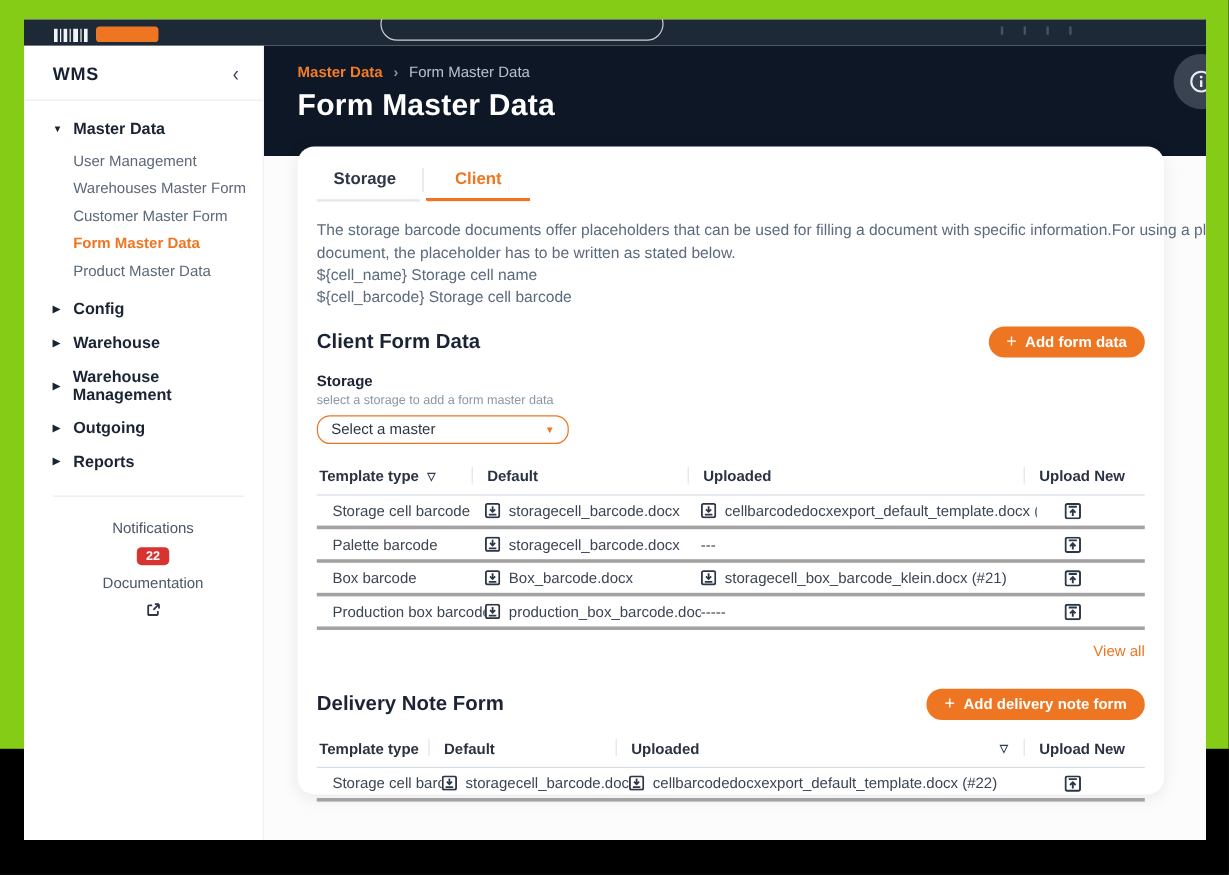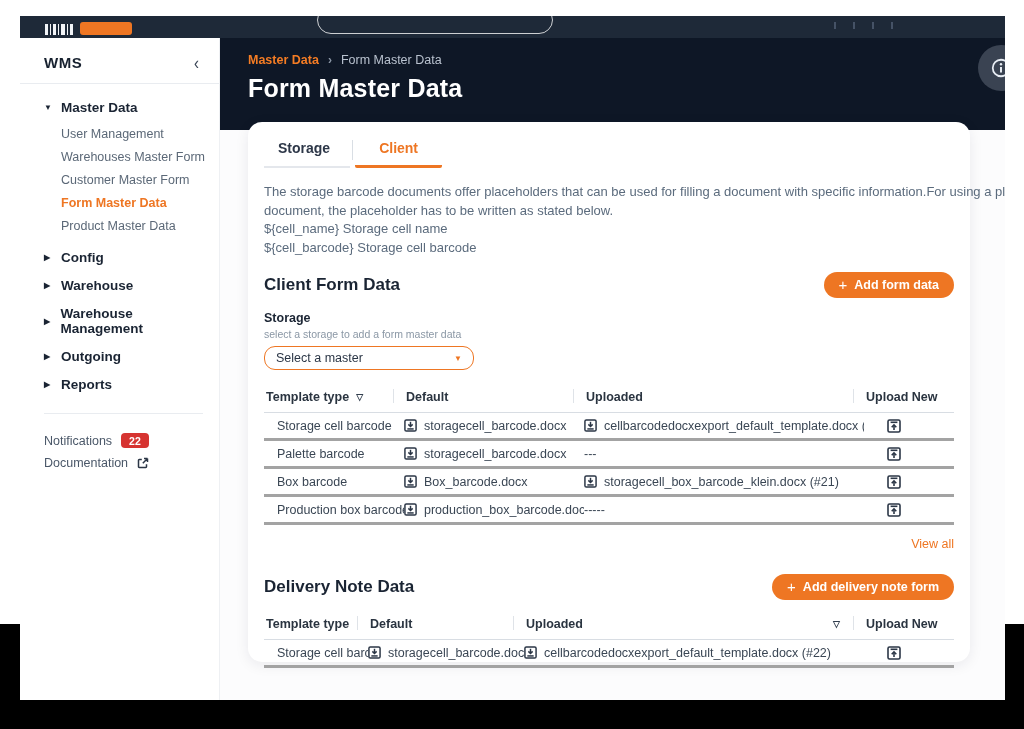--- a/index.html
+++ b/index.html
@@ -1,17 +1,17 @@
 <!DOCTYPE html>
 <html><head>
 <meta charset="utf-8">
 <style>
   * { margin:0; padding:0; box-sizing:border-box; }
   html,body { width:1024px; height:729px; background:#000; font-family:"Liberation Sans", sans-serif; overflow:hidden; }
-  .stage { position:relative; width:1024px; height:624px; background:#ffffff; }
+  .stage { position:relative; width:1024px; height:624px; background:#84cc16; }
   .window { position:absolute; left:20px; top:16px; width:985px; height:684px; background:#fcfcfd; overflow:hidden; }
 
   
   .topbar { position:absolute; left:0; top:0; width:100%; height:22px; background:#1e2938; z-index:5; }
   .logo { position:absolute; left:25px; bottom:3px; display:flex; align-items:flex-end; gap:3px; }
   .logo-bars { display:flex; align-items:flex-end; gap:2px; height:11px; }
   .logo-bars i { display:block; background:#f2f4f7; height:11px; }
   .logo-pill { width:52px; height:13px; background:#ee7623; border-radius:3px; margin-left:4px; }
   .search-pill { position:absolute; left:297px; top:-10px; width:236px; height:28px; border:1px solid rgba(255,255,255,.78); border-radius:14px; background:transparent; color:#fff; font-size:11px; padding:10px 12px 0 12px; outline:none; }
   .topbar-stubs { position:absolute; right:112px; top:6px; display:flex; gap:17px; opacity:.65; }
@@ -25,21 +25,21 @@
   .sb-nav { padding:16px 8px 0 24px; }
   .sb-section { display:flex; align-items:center; gap:8px; font-size:13.5px; font-weight:bold; color:#1a2433; cursor:pointer; }
   .tri { font-size:8px; color:#1a2433; width:9px; display:inline-block; }
   .sb-sub { margin:7px 0 10px 17px; }
   .sb-sub-item { font-size:12.5px; color:#5b6877; padding:4.5px 0; cursor:pointer; }
   .sb-sub-item.active { color:#ee7623; font-weight:bold; }
   .sb-section + .sb-section, .sb-sub + .sb-section { margin-top:13px; }
   .collapsed-list .sb-section { margin-top:13px; }
   .sb-divider { height:1px; background:#e9ecf0; margin:21px 16px 0 24px; }
   .sb-foot { padding:15px 8px 0 24px; }
-  .sb-link { display:flex; align-items:center; gap:9px; font-size:12.5px; color:#4a5768; padding:4px 0; cursor:pointer; }
+  .sb-link { display:flex; align-items:center; gap:9px; font-size:12.5px; color:#4a5768; padding:4px 0; cursor:pointer;flex-direction:column; }
   .badge { background:#d63431; color:#fff; font-size:10.5px; font-weight:bold; padding:1.5px 8px; border-radius:4px; }
   .ext-icon { display:inline-flex; }
 
   
   .hero { position:absolute; left:200px; top:22px; right:0; height:92px; background:#0e1726; z-index:1; }
   .breadcrumb { display:flex; align-items:center; gap:9px; padding:15px 0 0 28px; font-size:12.5px; }
   .bc-parent { color:#f47c24; font-weight:bold; cursor:pointer; }
   .bc-chev { color:#8b96a6; font-weight:bold; font-size:12px; }
   .bc-current { color:#b9c2cf; }
   .hero-title { color:#ffffff; font-size:25px; font-weight:800; padding:7px 0 0 28px; letter-spacing:.2px; }
@@ -358,21 +358,21 @@
               </span>
           </div>
         </div>
       </div>
 
       <div class="view-all">
         <span>View all</span>
       </div>
 
       <div class="section-head delivery-head">
-        <div class="section-title">Delivery Note Data</div>
+        <div class="section-title">Delivery Note Form</div>
         <button class="btn-orange">
           <span class="plus">+</span>
           <span>Add delivery note form</span>
         </button>
       </div>
 
       <div class="tbl t2" style="margin-top:12px">
         <div class="thead">
           <div class="th">Template type</div>
           <div class="th">Default</div>

